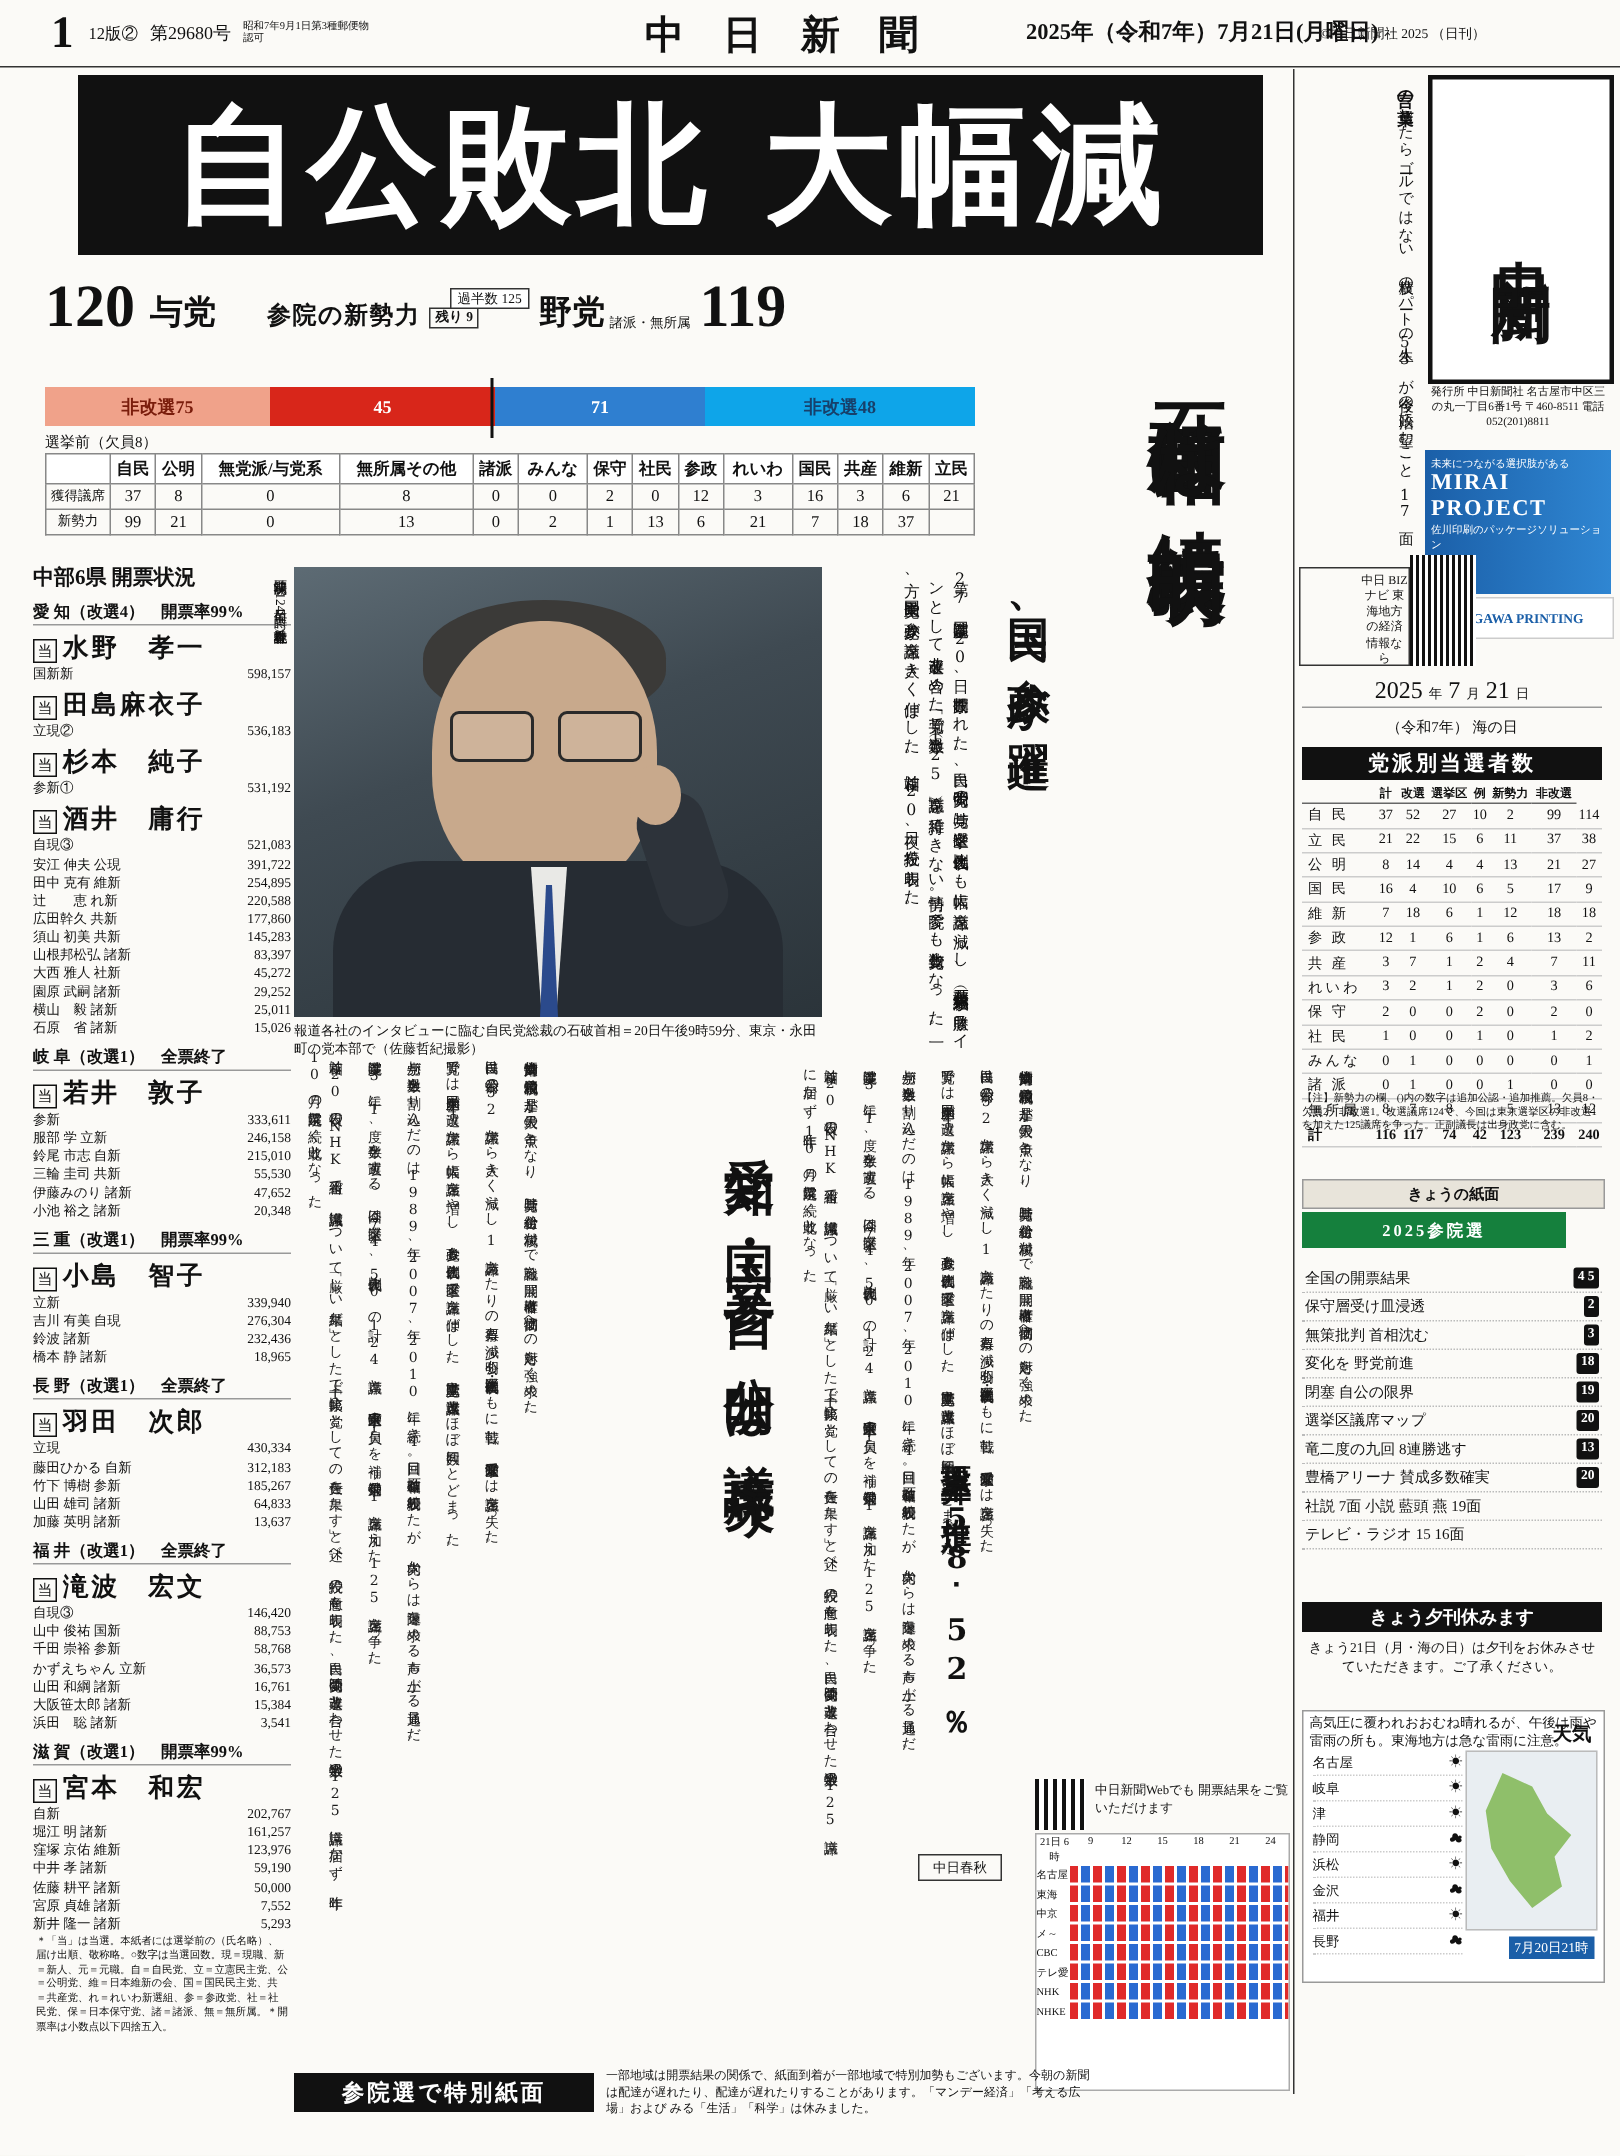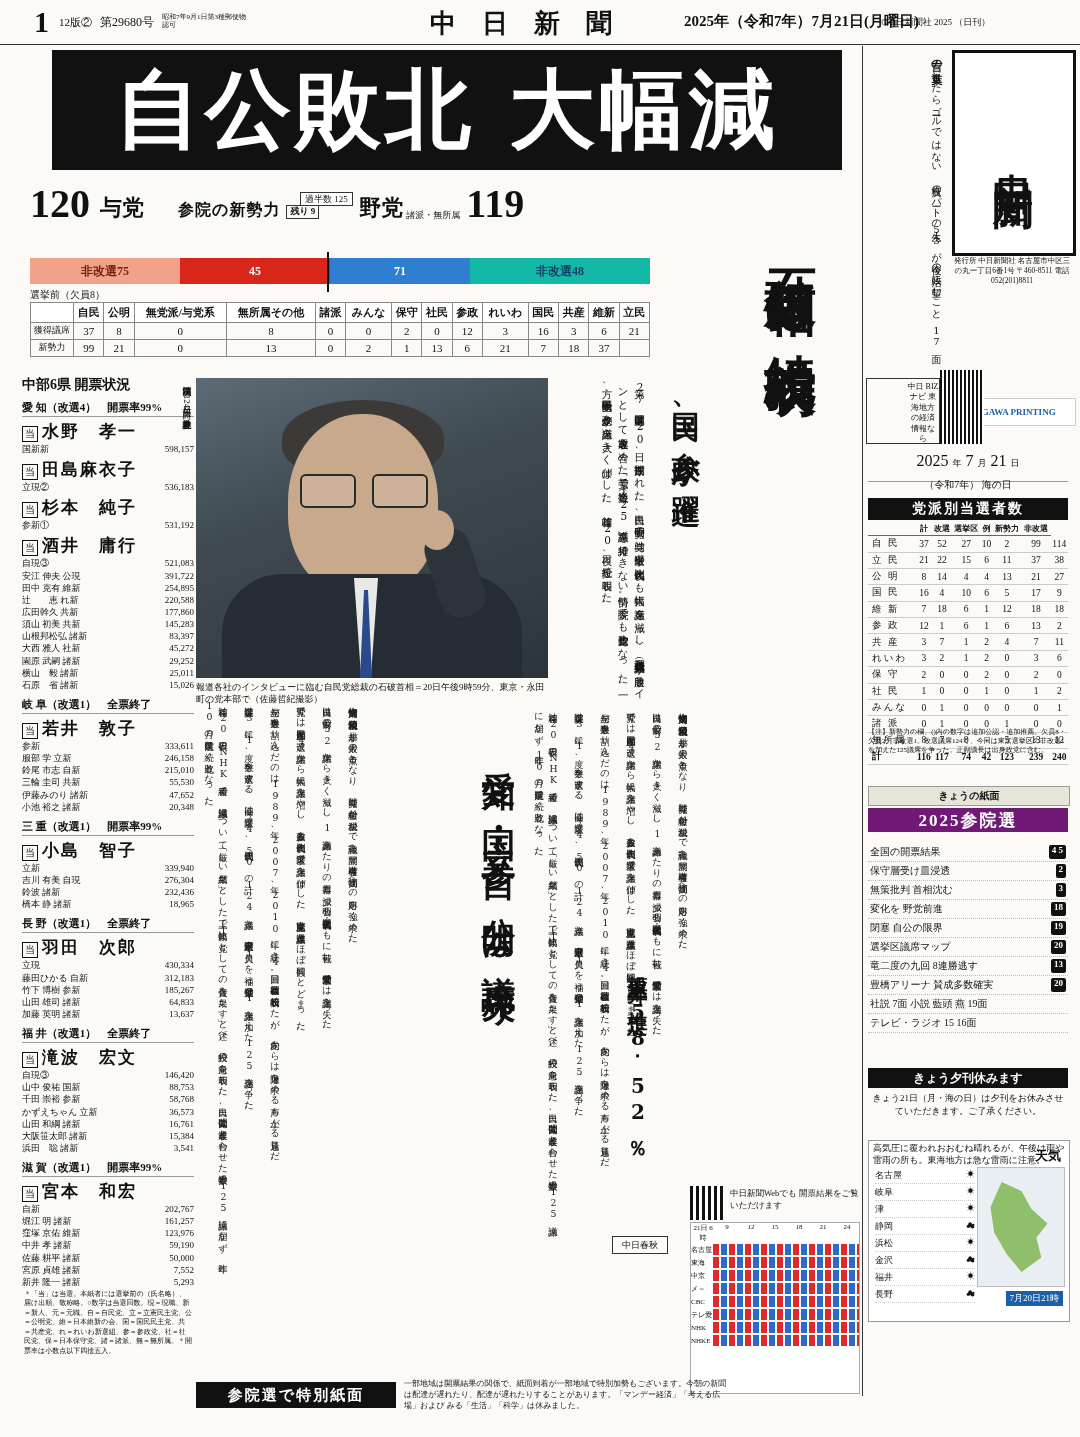--- a/index.html
+++ b/index.html
@@ -38,21 +38,21 @@
   .lbl-yatou{font-size:22px;font-weight:bold;margin-left:40px;margin-bottom:4px;}
   .yatou-sub{font-size:9px;margin-left:3px;margin-bottom:6px;line-height:1.1;}
   .num119{font-size:40px;font-weight:bold;margin-left:6px;}
   .majority{position:absolute;left:300px;top:192px;font-size:9px;border:1px solid #333;text-align:center;padding:1px 4px;line-height:1.15;background:#fff;}
 
   .bar{position:absolute;left:30px;top:258px;width:620px;height:26px;display:flex;font-size:12px;color:#fff;font-weight:bold;}
   .bar div{display:flex;align-items:center;justify-content:center;}
   .b1{width:150px;background:#f0a28a;color:#7a1d0c;}
   .b2{width:150px;background:#d8261a;}
   .b3{width:140px;background:#2f7fd0;}
-  .b4{width:180px;background:#14b8a6;color:#17406b;}
+  .b4{width:180px;background:#0ea5e9;color:#17406b;}
   .marker{position:absolute;left:327px;top:252px;width:2px;height:40px;background:#111;}
   .beforetxt{position:absolute;left:30px;top:288px;font-size:10px;}
 
   
   .ptable{position:absolute;left:30px;top:302px;width:620px;border-collapse:collapse;font-size:11px;text-align:center;}
   .ptable th,.ptable td{border:1px solid #888;padding:2px 0;}
   .ptable th{background:#fff;font-weight:bold;}
   .ptable td.rowhead{font-size:9px;line-height:1.05;width:42px;}
 
   
@@ -98,34 +98,34 @@
   .logo{position:absolute;left:952px;top:50px;width:118px;height:200px;border:3px solid #111;background:#fff;display:flex;align-items:center;justify-content:center;}
   .logo .lg{writing-mode:vertical-rl;font-size:40px;font-weight:bold;letter-spacing:6px;font-family:"DejaVu Serif",serif;}
   .pubinfo{position:absolute;left:952px;top:256px;width:120px;font-size:7.5px;line-height:1.35;text-align:center;}
   .ad1{position:absolute;left:950px;top:300px;width:124px;height:96px;background:linear-gradient(90deg,#1b5fa8,#2f86d2);color:#fff;font-size:8px;padding:4px;box-sizing:border-box;}
   .ad1 .big{font-size:15px;font-weight:bold;letter-spacing:1px;}
   .ad1 .sub{font-size:7px;}
   .adwhite{position:absolute;left:950px;top:398px;width:124px;height:26px;background:#fff;border:1px solid #ccc;font-size:9px;display:flex;align-items:center;justify-content:center;font-weight:bold;color:#1b5fa8;}
   .bizbox{position:absolute;left:866px;top:378px;width:74px;height:66px;border:1px solid #333;font-size:8px;text-align:center;padding-top:3px;box-sizing:border-box;line-height:1.3;padding-left:40px;}
   .bc{position:absolute;left:940px;top:370px;width:44px;height:74px;background:repeating-linear-gradient(90deg,#111 0 2px,#fff 2px 4px);}
 
-  .datebox{position:absolute;left:868px;top:452px;width:200px;font-size:16px;display:flex;align-items:baseline;justify-content:center;gap:4px;border-bottom:1px solid #999;padding-bottom:11px;}
+  .datebox{position:absolute;left:868px;top:452px;width:200px;font-size:16px;display:flex;align-items:baseline;justify-content:center;gap:4px;border-bottom:1px solid #999;padding-bottom:1px;}
   .datebox small{font-size:9px;}
   .umi{position:absolute;left:868px;top:478px;width:200px;text-align:center;font-size:10px;}
 
   .tblhead{position:absolute;left:868px;top:498px;width:200px;height:22px;background:#111;color:#fff;font-size:14px;font-weight:bold;display:flex;align-items:center;justify-content:center;letter-spacing:2px;}
   .ptbl2{position:absolute;left:868px;top:524px;width:200px;border-collapse:collapse;font-size:9.5px;text-align:center;}
   .ptbl2 th,.ptbl2 td{border-bottom:1px solid #ccc;padding:1.2px 0;}
   .ptbl2 th{font-size:8px;line-height:1.1;border-bottom:1px solid #666;}
   .ptbl2 td.nm{text-align:left;padding-left:4px;letter-spacing:2px;}
   .ptbl2 tr.total td{border-top:1px solid #666;font-weight:bold;}
   .note{position:absolute;left:868px;top:728px;width:200px;font-size:7px;line-height:1.3;}
 
   .kyou{position:absolute;left:868px;top:786px;width:200px;height:18px;background:#e8e4da;border:1px solid #999;font-size:10px;display:flex;align-items:center;justify-content:center;font-weight:bold;}
-  .kyou2{position:absolute;left:868px;top:808px;width:200px;height:24px;background:#701a75;color:#fff;font-size:17px;font-weight:bold;display:flex;align-items:center;justify-content:center;letter-spacing:2px;}
+  .kyou2{position:absolute;left:868px;top:808px;width:176px;height:24px;background:#15803d;color:#fff;font-size:11px;font-weight:bold;display:flex;align-items:center;justify-content:center;letter-spacing:2px;}
   .idx{position:absolute;left:868px;top:843px;width:200px;font-size:10px;}
   .idx div{display:flex;justify-content:space-between;padding:2px 2px;border-bottom:1px dotted #bbb;}
   .idx b{background:#111;color:#fff;font-size:9px;padding:0 3px;border-radius:2px;}
 
   .yukan{position:absolute;left:868px;top:1068px;width:200px;height:20px;background:#111;color:#fff;font-size:12px;font-weight:bold;display:flex;align-items:center;justify-content:center;}
   .yukantxt{position:absolute;left:868px;top:1092px;width:200px;font-size:9px;line-height:1.4;text-align:center;}
 
   .weather{position:absolute;left:868px;top:1140px;width:200px;height:180px;border:1px solid #999;background:#fff;}
   .wx-head{font-size:9px;padding:2px 4px;line-height:1.3;}
   .wx-mapbox{position:absolute;right:4px;top:26px;width:86px;height:118px;background:#e9eef2;border:1px solid #bbb;}
@@ -529,20 +529,25 @@
 
   <div class="vtext kotoba"><span class="kt">言の葉</span><span>当選したらゴールではない 枝廣のパートの人生53が今後の政治に望むこと 17面</span></div>
 
   <div class="logo">
     <div class="lg">中日新聞</div>
   </div>
   <div class="pubinfo">発行所 中日新聞社
 名古屋市中区三の丸一丁目6番1号
 〒460-8511 電話052(201)8811</div>
 
+  <div class="ad1">
+    <div class="sub">未来につながる選択肢がある</div>
+    <div class="big">MIRAI PROJECT</div>
+    <div class="sub">佐川印刷のパッケージソリューション</div>
+  </div>
   <div class="adwhite">SAGAWA PRINTING</div>
 
   <div class="bizbox">中日 BIZナビ
 東海地方の経済情報なら</div>
   <div class="bc"></div>
 
   <div class="datebox">
     <span>2025</span>
       <small>年</small>
     <span>7</span>

